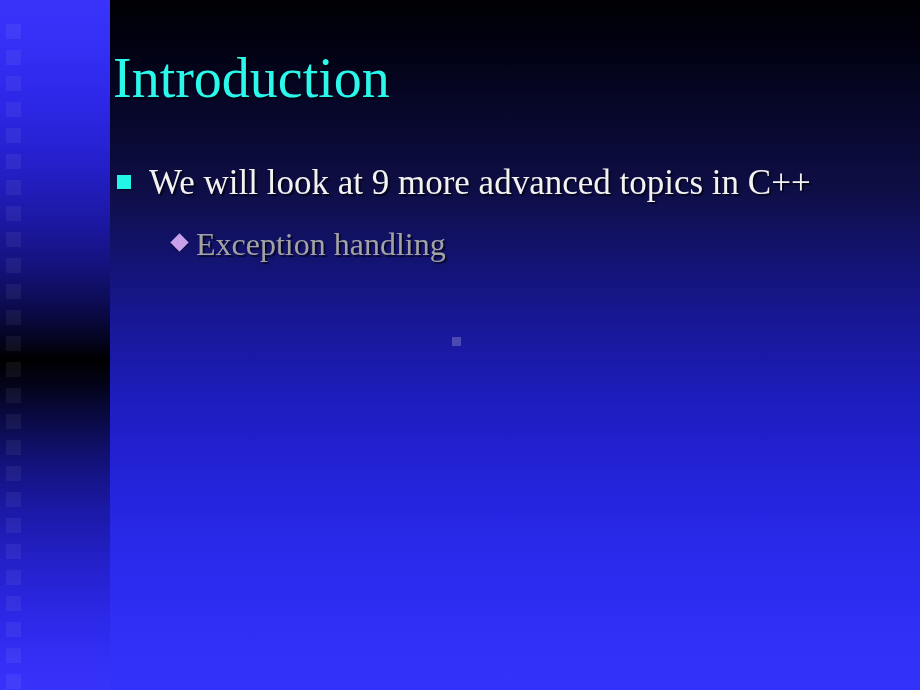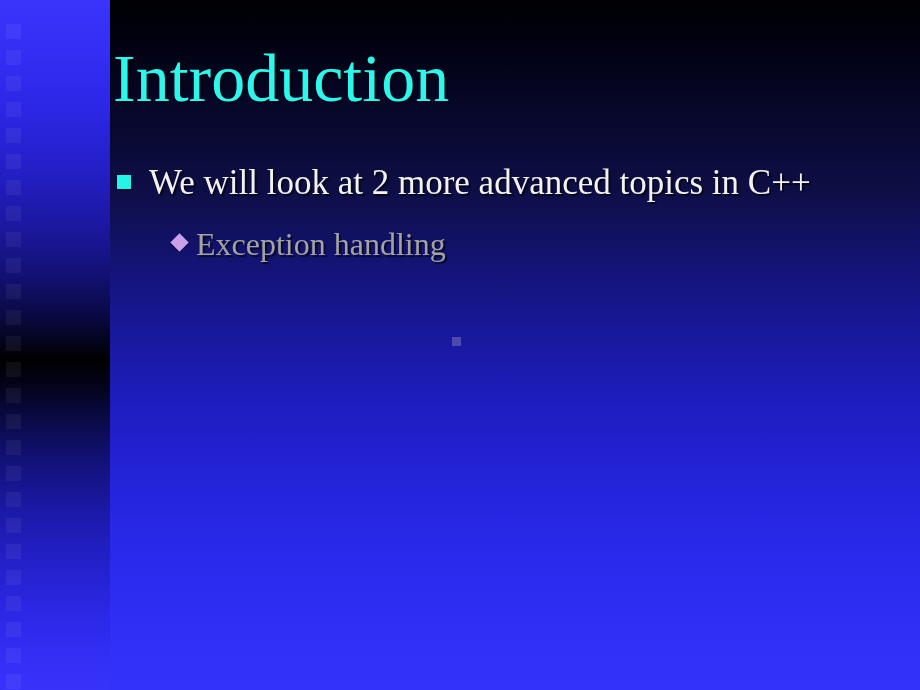--- a/index.html
+++ b/index.html
@@ -81,21 +81,21 @@
     display: block;
     background: rgba(255, 255, 255, 0.055);
   }
 
   
   .title {
     position: absolute;
     left: 113px;
     top: 48px;
     width: 780px;
-    font-size: 68px;
+    font-size: 56px;
     line-height: 60px;
     color: #2bf7ea;
     letter-spacing: 0px;
     text-shadow: 2px 2px 1px rgba(0, 0, 0, 0.55);
     white-space: nowrap;
   }
 
   
   .body {
     position: absolute;
@@ -192,21 +192,21 @@
       <i style="top: 648px;"></i>
       <i style="top: 674px;"></i>
     </div>
 
   <div class="title">Introduction</div>
 
   <div class="body">
 
     <div class="lvl1">
       <span class="sq"></span>
-      <span>We will look at 2 more advanced topics in C++</span>
+      <span>We will look at 9 more advanced topics in C++</span>
     </div>
 
     <div class="lvl2 first">
       <span class="dia"></span>
       <span>Exception handling</span>
     </div>
 
 
   </div>
 

